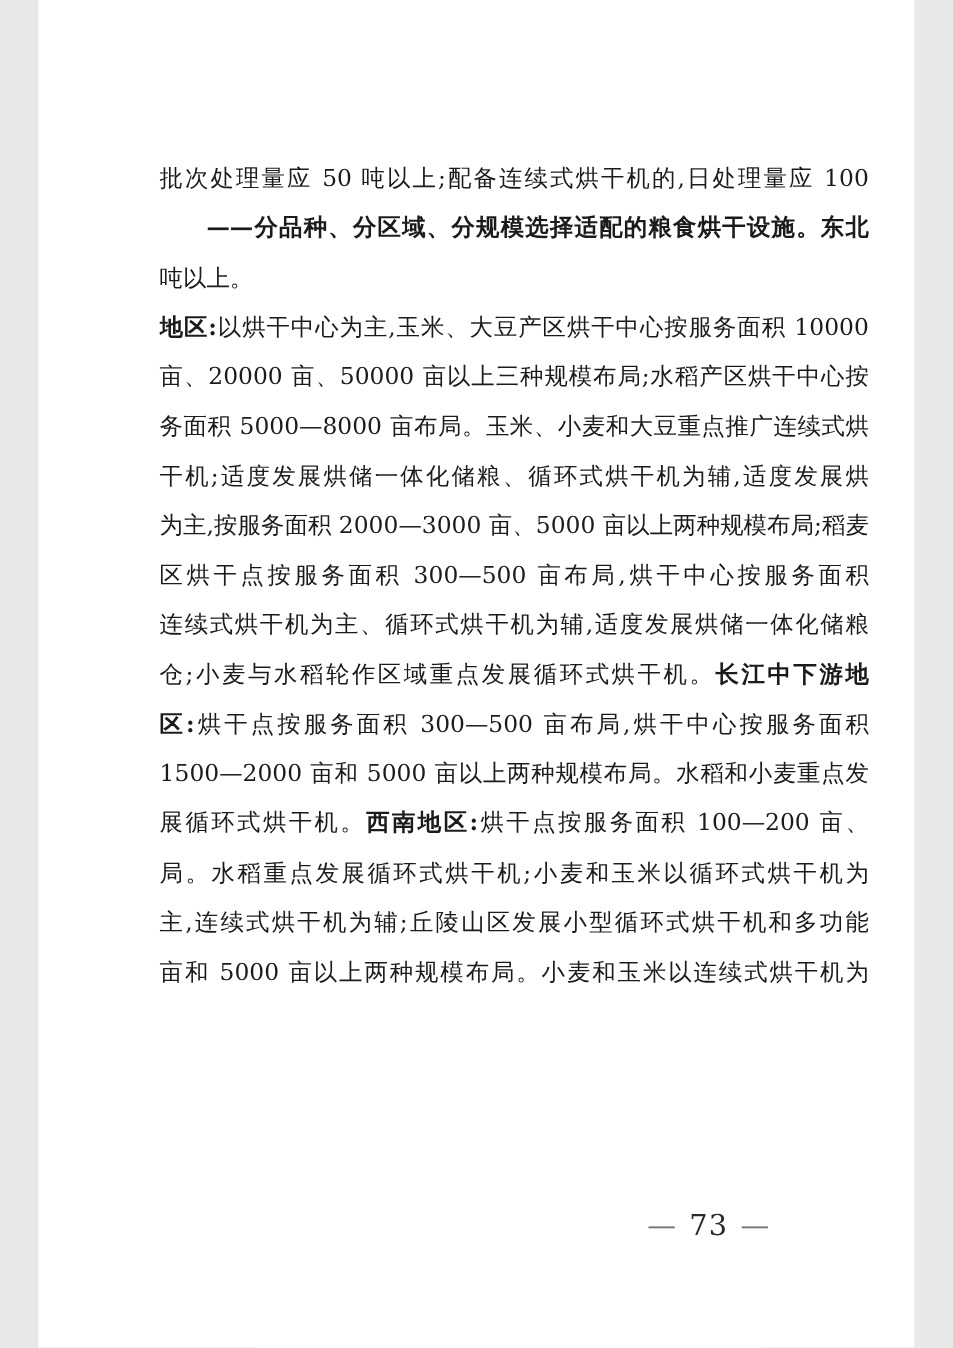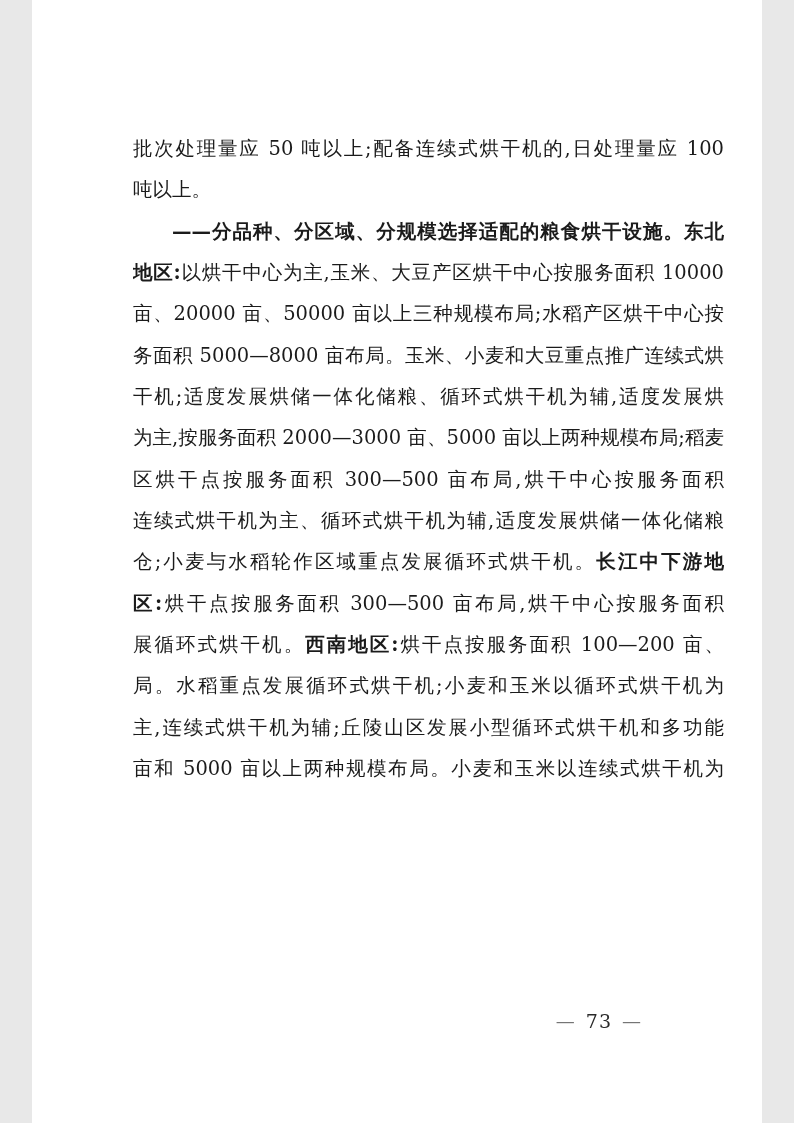--- a/index.html
+++ b/index.html
@@ -28,46 +28,47 @@
   .line.nofill{
     text-align-last:left;
     -moz-text-align-last:left;
   }
   .line.indent{ text-indent:2em; }
   .line b{ font-weight:700; }
   .page-footer{
     position:absolute;
     top:1008px;
     right:120px;
-    font-size:19px;
+    font-size:24px;
     line-height:26px;
     letter-spacing:1px;
     white-space:pre;
   }
   .page-footer .dash{ color:#757575; }
   .page-footer .num{ color:#2a2a2a; padding:0 10px; }
 </style>
 </head>
 <body>
 
 <div class="page">
 
   <div class="text-block">
       <div class="line"><span>批次处理量应 50 吨以上;配备连续式烘干机的,日处理量应 100</span></div>
+      <div class="line indent"><b>——分品种、分区域、分规模选择适配的粮食烘干设施。东北</b></div>
       <div class="line nofill"><span>吨以上。</span></div>
-      <div class="line indent"><b>——分品种、分区域、分规模选择适配的粮食烘干设施。东北</b></div>
       <div class="line"><b>地区:</b><span>以烘干中心为主,玉米、大豆产区烘干中心按服务面积 10000</span></div>
       <div class="line"><span>亩、20000 亩、50000 亩以上三种规模布局;水稻产区烘干中心按服</span></div>
       <div class="line"><span>务面积 5000—8000 亩布局。玉米、小麦和大豆重点推广连续式烘</span></div>
       <div class="line"><span>干机;适度发展烘储一体化储粮、循环式烘干机为辅,适度发展烘</span></div>
       <div class="line"><span>为主,按服务面积 2000—3000 亩、5000 亩以上两种规模布局;稻麦</span></div>
       <div class="line"><span>区烘干点按服务面积 300—500 亩布局,烘干中心按服务面积</span></div>
       <div class="line"><span>连续式烘干机为主、循环式烘干机为辅,适度发展烘储一体化储粮</span></div>
       <div class="line"><span>仓;小麦与水稻轮作区域重点发展循环式烘干机。</span><b>长江中下游地</b></div>
       <div class="line"><b>区:</b><span>烘干点按服务面积 300—500 亩布局,烘干中心按服务面积</span></div>
+      <div class="line"><span>1500—2000 亩和 5000 亩以上两种规模布局。水稻和小麦重点发</span></div>
       <div class="line"><span>展循环式烘干机。</span><b>西南地区:</b><span>烘干点按服务面积 100—200 亩、</span></div>
       <div class="line"><span>局。水稻重点发展循环式烘干机;小麦和玉米以循环式烘干机为</span></div>
       <div class="line"><span>主,连续式烘干机为辅;丘陵山区发展小型循环式烘干机和多功能</span></div>
       <div class="line"><span>亩和 5000 亩以上两种规模布局。小麦和玉米以连续式烘干机为</span></div>
     </div>
 
   <div class="page-footer"><span class="dash">—</span><span class="num">73</span><span class="dash">—</span></div>
 
 </div>
 

